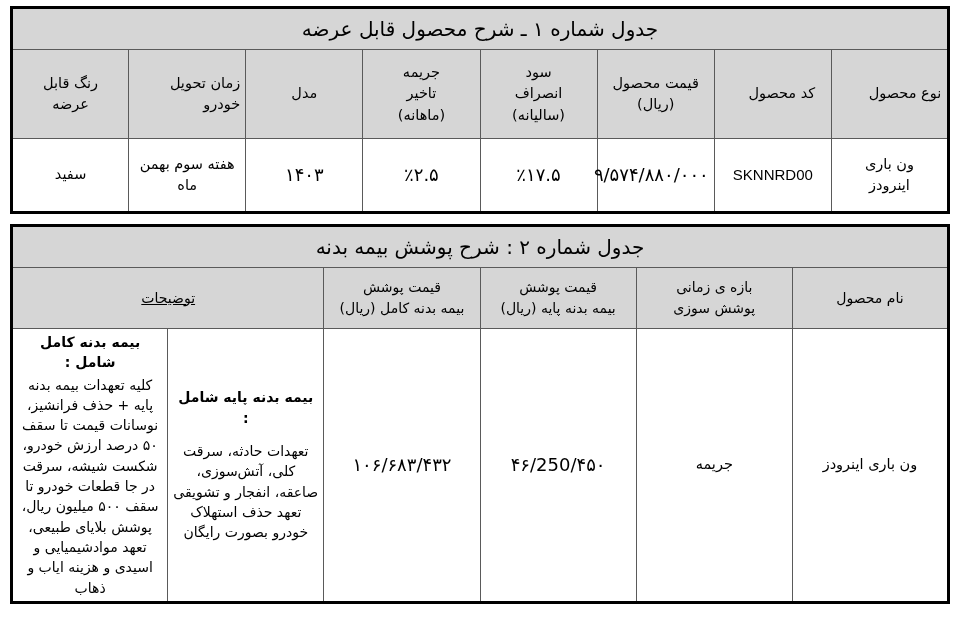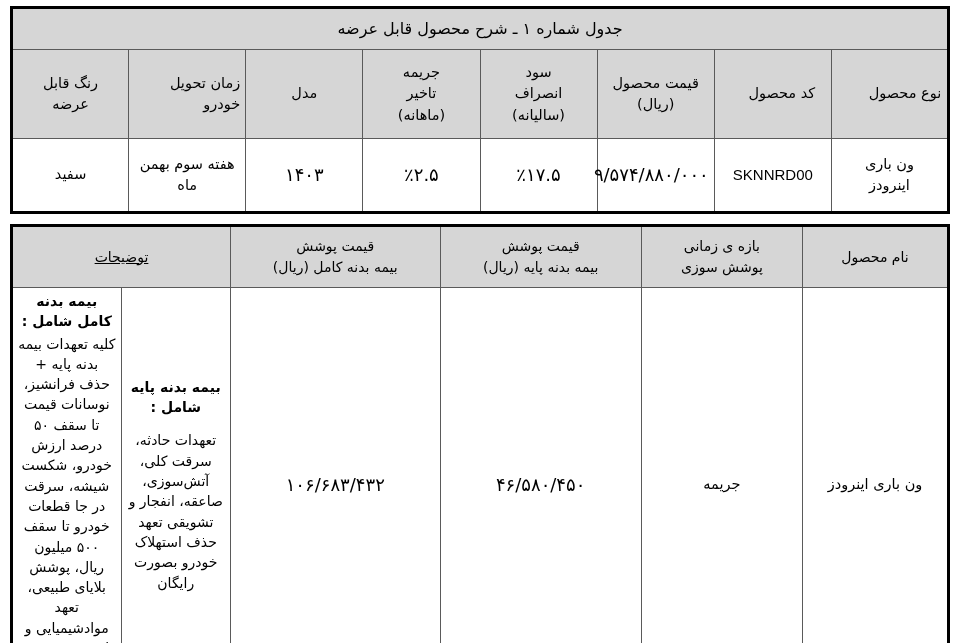--- a/index.html
+++ b/index.html
@@ -41,21 +41,21 @@
     text-align: center;
     font-weight: normal;
     line-height: 1.45;
     background: #ffffff;
   }
 
   
   .caption-cell {
     background: #d6d6d6 !important;
     font-weight: bold;
-    font-size: 16px;
+    font-size: 20px;
     height: 34px;
     letter-spacing: 0;
   }
 
   
   .hdr-cell {
     background: #d6d6d6 !important;
     font-weight: bold;
     font-size: 14.5px;
     line-height: 1.55;
@@ -171,20 +171,23 @@
         <td class="body-cell">هفته سوم بهمن ماه</td>
         <td class="body-cell">سفید</td>
       </tr>
     </tbody>
   </table>
 
   <div class="spacer"></div>
 
   <table class="tbl t2">
     <tbody>
+      <tr>
+        <td class="caption-cell" colspan="6">جدول شماره ۲ : شرح پوشش بیمه بدنه</td>
+      </tr>
 
       <tr>
         <td class="hdr-cell" style="width:112px;">نام محصول</td>
 
         <td class="hdr-cell" style="width:126px;">
           <span>بازه ی زمانی</span><br>
           <span>پوشش سوزی</span>
         </td>
 
         <td class="hdr-cell" style="width:160px;">
@@ -198,21 +201,21 @@
         </td>
 
         <td class="hdr-cell" style="width:174px;text-decoration:underline;" colspan="2">توضیحات</td>
       </tr>
 
       <tr>
         <td class="body-cell">ون باری اینرودز</td>
 
         <td class="body-cell">جریمه</td>
 
-        <td class="body-cell num">۴۶/۵۸۰/۴۵۰</td>
+        <td class="body-cell num">۴۶/250/۴۵۰</td>
 
         <td class="body-cell num">۱۰۶/۶۸۳/۴۳۲</td>
 
         <td class="desc-cell" style="width:174px;">
           <span class="desc-title">بیمه بدنه پایه شامل :</span>
           <span class="gapline"></span>
           <span class="desc-body">تعهدات حادثه، سرقت کلی، آتش‌سوزی، صاعقه، انفجار و تشویقی تعهد حذف استهلاک خودرو بصورت رایگان</span>
         </td>
 
         <td class="desc-cell wide" style="width:201px;">

